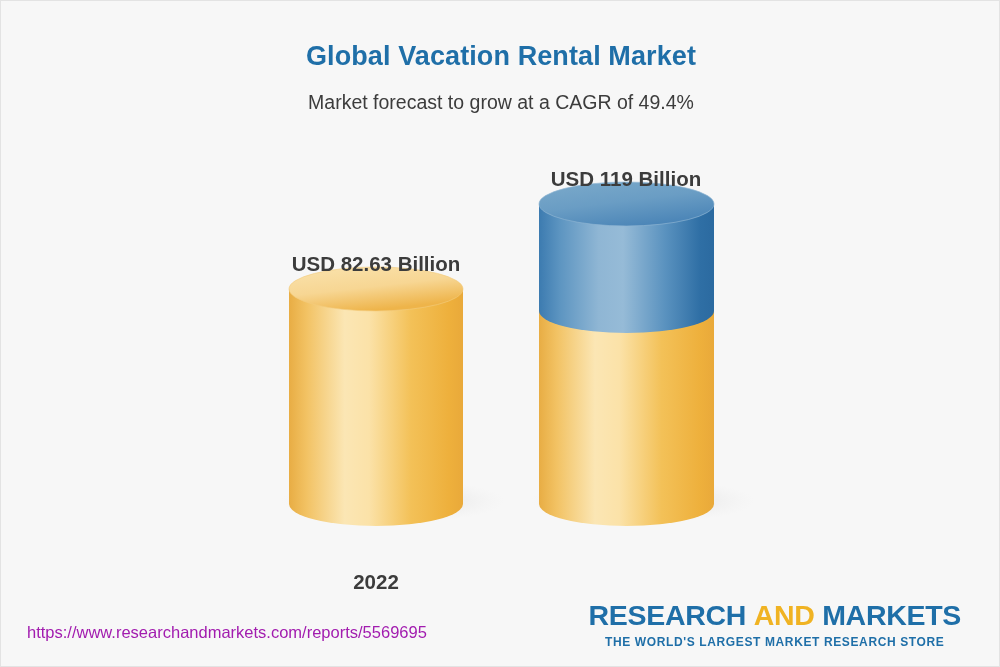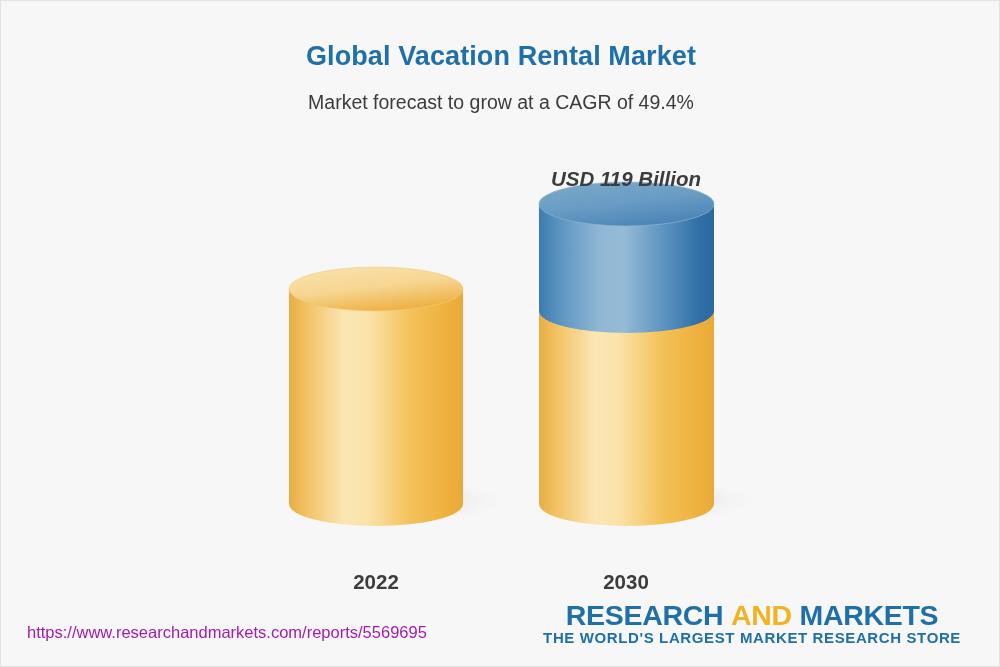--- a/index.html
+++ b/index.html
@@ -55,21 +55,20 @@
     height: 600px;
   }
 
   .value-label {
     position: absolute;
     font-size: 20.5px;
     font-weight: bold;
     color: #3c3c3c;
     white-space: nowrap;
     text-align: center;
-    font-style: italic;
   }
   .category-label {
     position: absolute;
     font-size: 20.5px;
     font-weight: bold;
     color: #3c3c3c;
     white-space: nowrap;
     text-align: center;
     margin-top: 35px;
   }
@@ -92,21 +91,22 @@
   }
   #brand-wordmark {
     font-size: 28.5px;
     font-weight: bold;
     letter-spacing: -0.3px;
     white-space: nowrap;
   }
   #brand-wordmark .w-blue  { color: #1f6fa8; }
   #brand-wordmark .w-gold  { color: #f0b323; }
   #brand-tagline {
-    font-size: 15px;
+    margin-top: 6px;
+    font-size: 12px;
     font-weight: bold;
     color: #1f6fa8;
     letter-spacing: 0.62px;
     white-space: nowrap;
   }
 </style>
 </head>
 <body>
 
 <div id="canvas">
@@ -182,27 +182,27 @@
         <path d="M538,203 L538,310
                  A87.5,22 0 0 0 713,310
                  L713,203 Z" fill="url(#gradBlueBody)"></path>
 
         <ellipse cx="625.5" cy="203" rx="87.5" ry="22" fill="url(#gradBlueCap)"></ellipse>
         <ellipse cx="625.5" cy="203" rx="87.5" ry="22" fill="none" stroke="#8fb5d2" stroke-width="0.8" opacity="0.85"></ellipse>
       </g>
     </svg>
 
     
+    <div class="value-label" style="left:275px; top:251px; width:200px;">USD 82.63 Billion</div>
 
     <div class="value-label" style="left:525px; top:166px; width:200px;">USD 119 Billion</div>
 
     
     <div class="category-label" style="left:275px; top:534px; width:200px;">2022</div>
 
-    <div class="category-label" style="left:525px; top:534px; width:200px;">2030</div>
   </div>
 
   <div id="footer-url">https://www.researchandmarkets.com/reports/5569695</div>
 
   <div id="brand-logo">
     <div id="brand-wordmark">
       <span class="w-blue">RESEARCH</span><span>&nbsp;</span><span class="w-gold">AND</span><span>&nbsp;</span><span class="w-blue">MARKETS</span>
     </div>
     <div id="brand-tagline">THE WORLD'S LARGEST MARKET RESEARCH STORE</div>
   </div>

